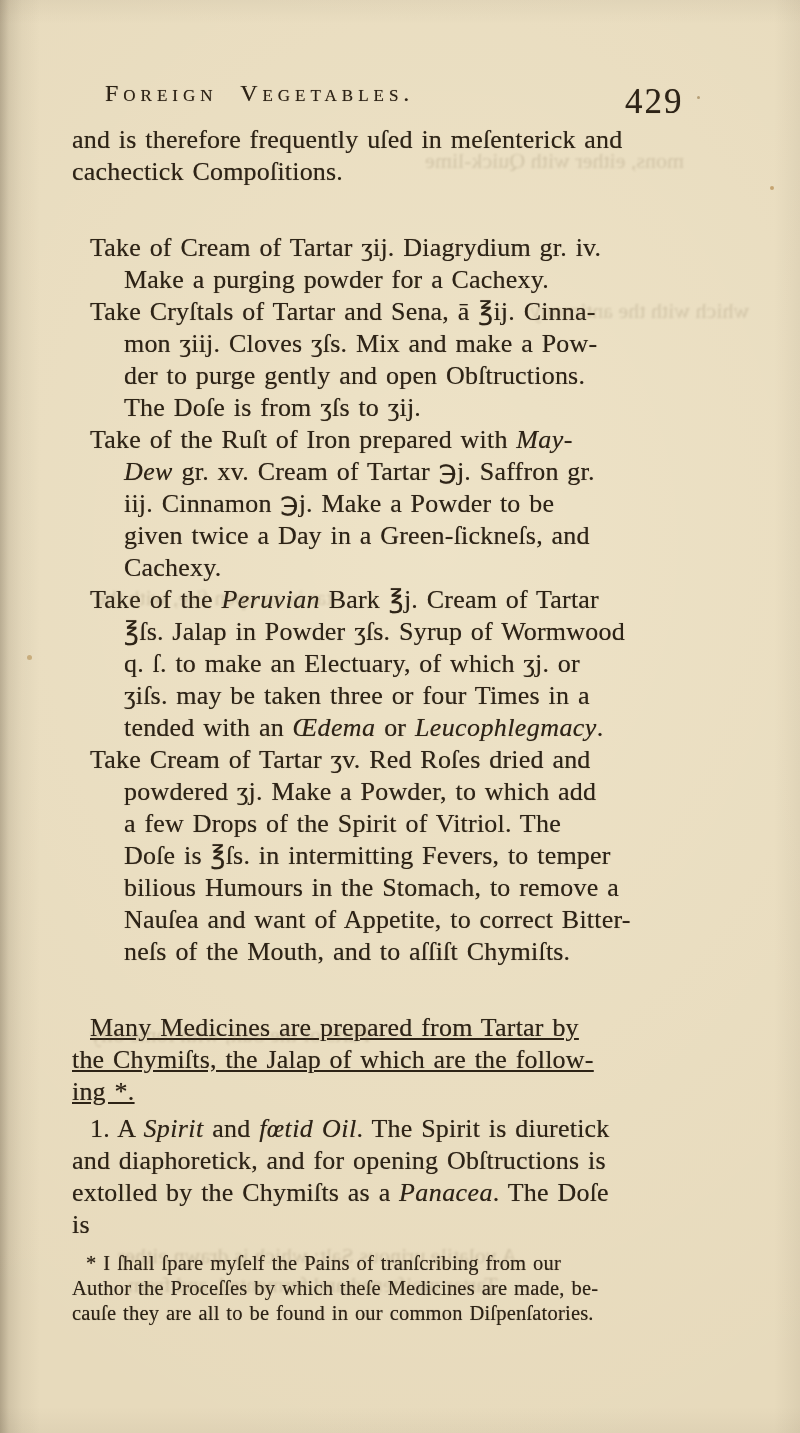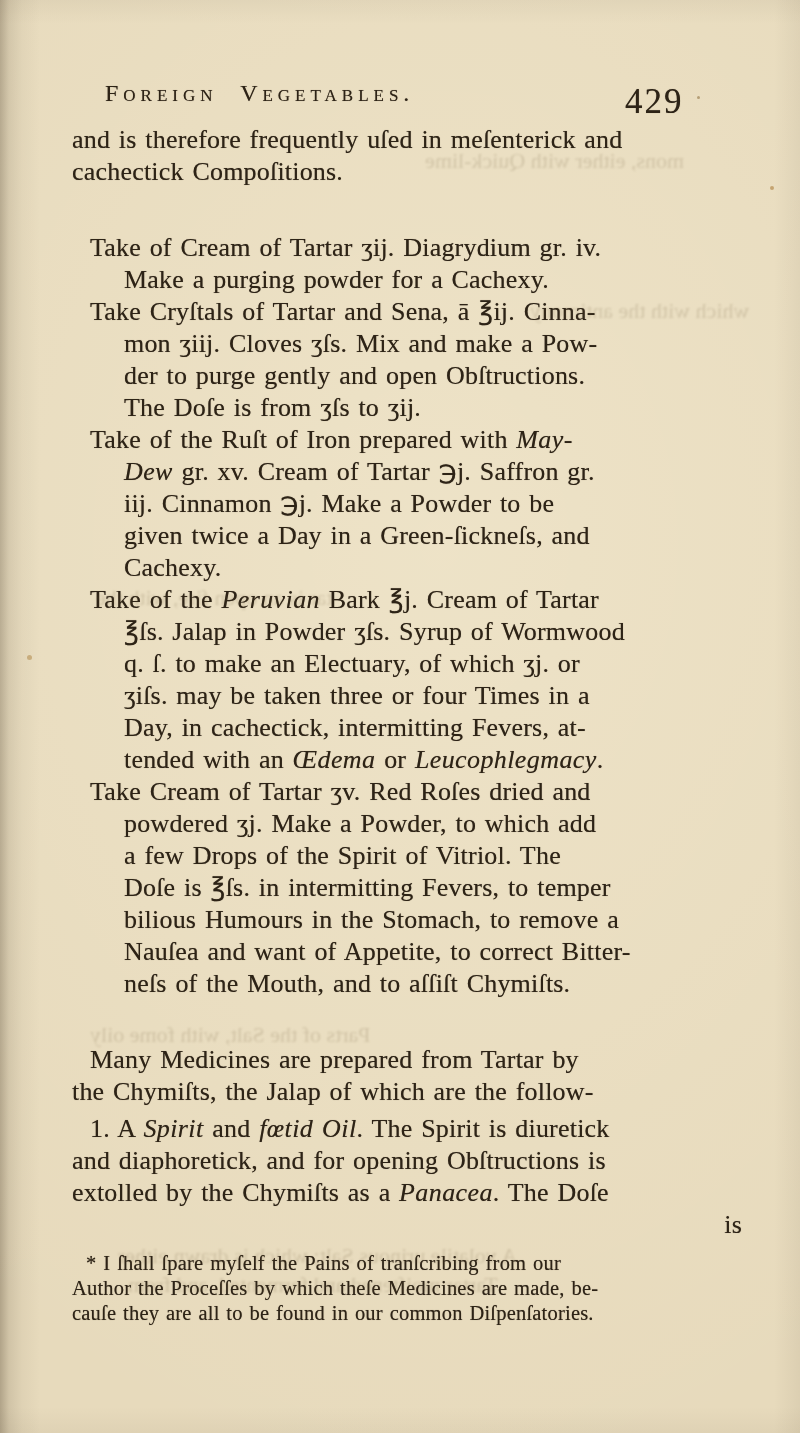--- a/index.html
+++ b/index.html
@@ -28,23 +28,23 @@
   .head-page{
     position:absolute;left:588px;top:2px;font-size:35px;letter-spacing:2px;
   }
   .text-block{
     position:absolute;left:37px;top:124px;width:676px;
     font-size:26px;line-height:32px;word-spacing:2px;letter-spacing:0.2px;margin-left:35px;
   }
   .line{white-space:nowrap;}
   .ind1{padding-left:18px;}
   .ind2{padding-left:52px;}
-  .right{text-align:right;white-space:nowrap;padding-right:6px;font-family:Liberation Serif, serif;}
+  .right{white-space:nowrap;padding-right:6px;font-family:Liberation Serif, serif;}
   .block.recipes{margin-top:44px;}
-  .block.para{margin-top:44px;}
+  .block.para{margin-top:44px;text-decoration:underline;}
   .block.numbered{margin-top:5px;}
   .block.footnote{margin-top:10px;font-size:20.5px;line-height:25px;word-spacing:1.5px;}
   .block.footnote .ind1{padding-left:14px;}
   i{font-style:italic;letter-spacing:0.4px;}
   .ghost{
     position:absolute;font-size:22px;color:rgba(116,98,66,0.5);
     transform:scaleX(-1);filter:blur(1.3px);opacity:0.42;white-space:nowrap;
     font-family:"Liberation Serif","DejaVu Serif",serif;
   }
   .speck{position:absolute;border-radius:50%;}
@@ -73,33 +73,33 @@
         <div class="line ind2">The Doſe is from ʒſs to ʒij.</div>
         <div class="line ind1">Take of the Ruſt of Iron prepared with <i>May-</i></div>
         <div class="line ind2"><i>Dew</i> gr. xv. Cream of Tartar ℈j. Saffron gr.</div>
         <div class="line ind2">iij.  Cinnamon ℈j.  Make a Powder to be</div>
         <div class="line ind2">given twice a Day in a Green-ſickneſs, and</div>
         <div class="line ind2">Cachexy.</div>
         <div class="line ind1">Take of the <i>Peruvian</i> Bark ℥j. Cream of Tartar</div>
         <div class="line ind2">℥ſs. Jalap in Powder ʒſs. Syrup of Wormwood</div>
         <div class="line ind2">q. ſ. to make an Electuary, of which ʒj. or</div>
         <div class="line ind2">ʒiſs. may be taken three or four Times in a</div>
-        <div class="line ind2">Day, in cachectick, intermitting Fevers, at-</div>
         <div class="line ind2">tended with an <i>Œdema</i> or <i>Leucophlegmacy</i>.</div>
         <div class="line ind1">Take Cream of Tartar ʒv. Red Roſes dried and</div>
         <div class="line ind2">powdered ʒj.  Make a Powder, to which add</div>
         <div class="line ind2">a few Drops of the Spirit of Vitriol.  The</div>
         <div class="line ind2">Doſe is ℥ſs. in intermitting Fevers, to temper</div>
         <div class="line ind2">bilious Humours in the Stomach, to remove a</div>
         <div class="line ind2">Nauſea and want of Appetite, to correct Bitter-</div>
         <div class="line ind2">neſs of the Mouth, and to aſſiſt Chymiſts.</div>
       </div>
       <div class="block para">
         <div class="line ind1">Many Medicines are prepared from Tartar by</div>
         <div class="line ind0">the Chymiſts, the Jalap of which are the follow-</div>
+        <div class="line ind0">ing *.</div>
       </div>
       <div class="block numbered">
         <div class="line ind1">1. A <i>Spirit</i> and <i>fœtid Oil</i>.  The Spirit is diuretick</div>
         <div class="line ind0">and diaphoretick, and for opening Obſtructions is</div>
         <div class="line ind0">extolled by the Chymiſts as a <i>Panacea</i>.  The Doſe</div>
         <div class="line ind0 right">is</div>
       </div>
       <div class="block footnote">
         <div class="line ind1">* I ſhall ſpare myſelf the Pains of tranſcribing from our</div>
         <div class="line ind0">Author the Proceſſes by which theſe Medicines are made, be-</div>

